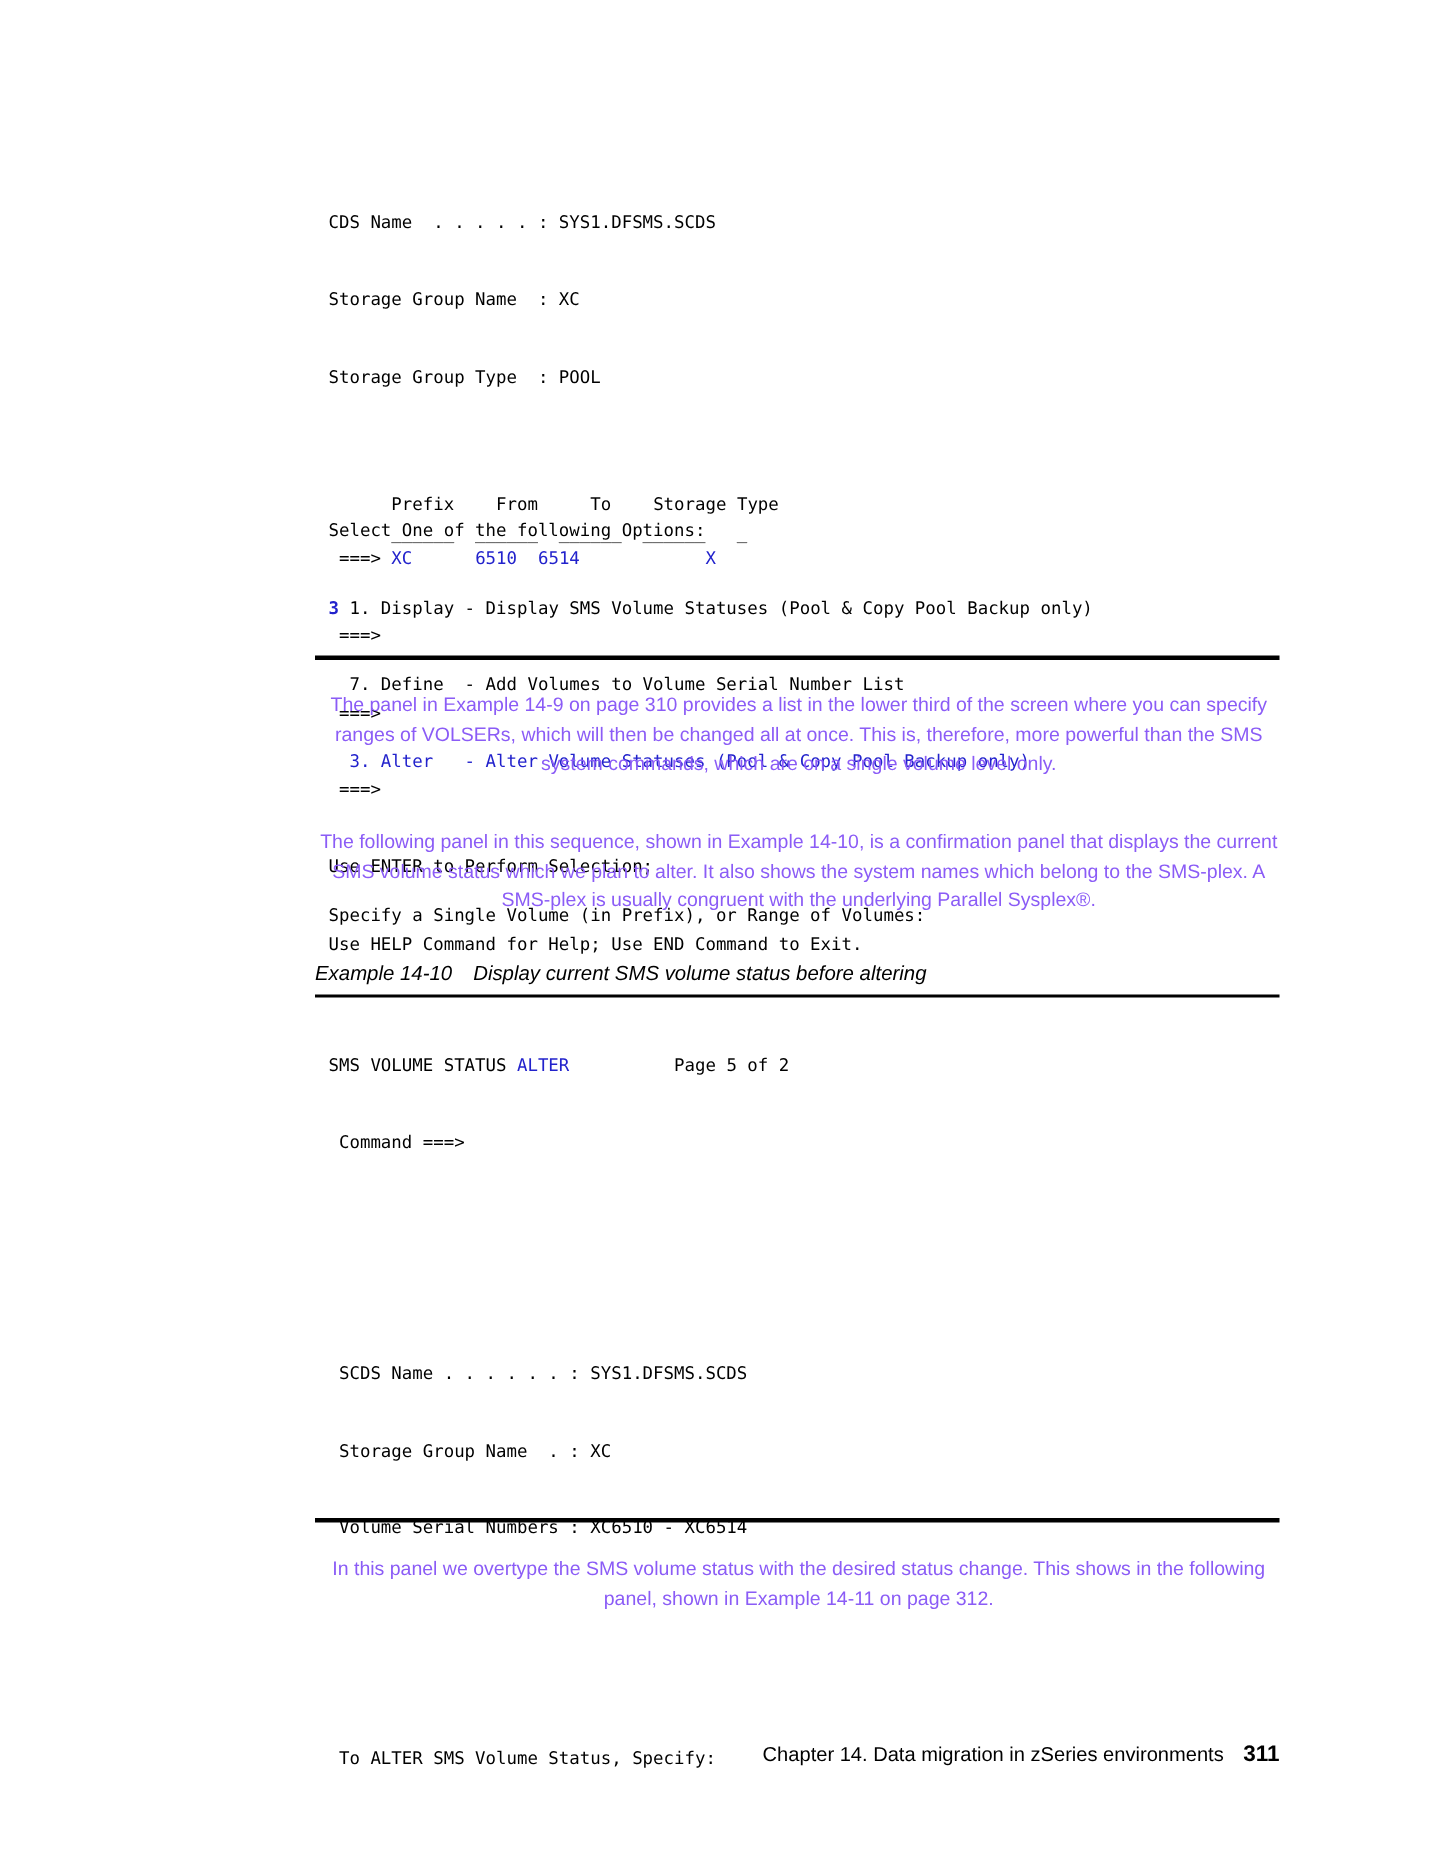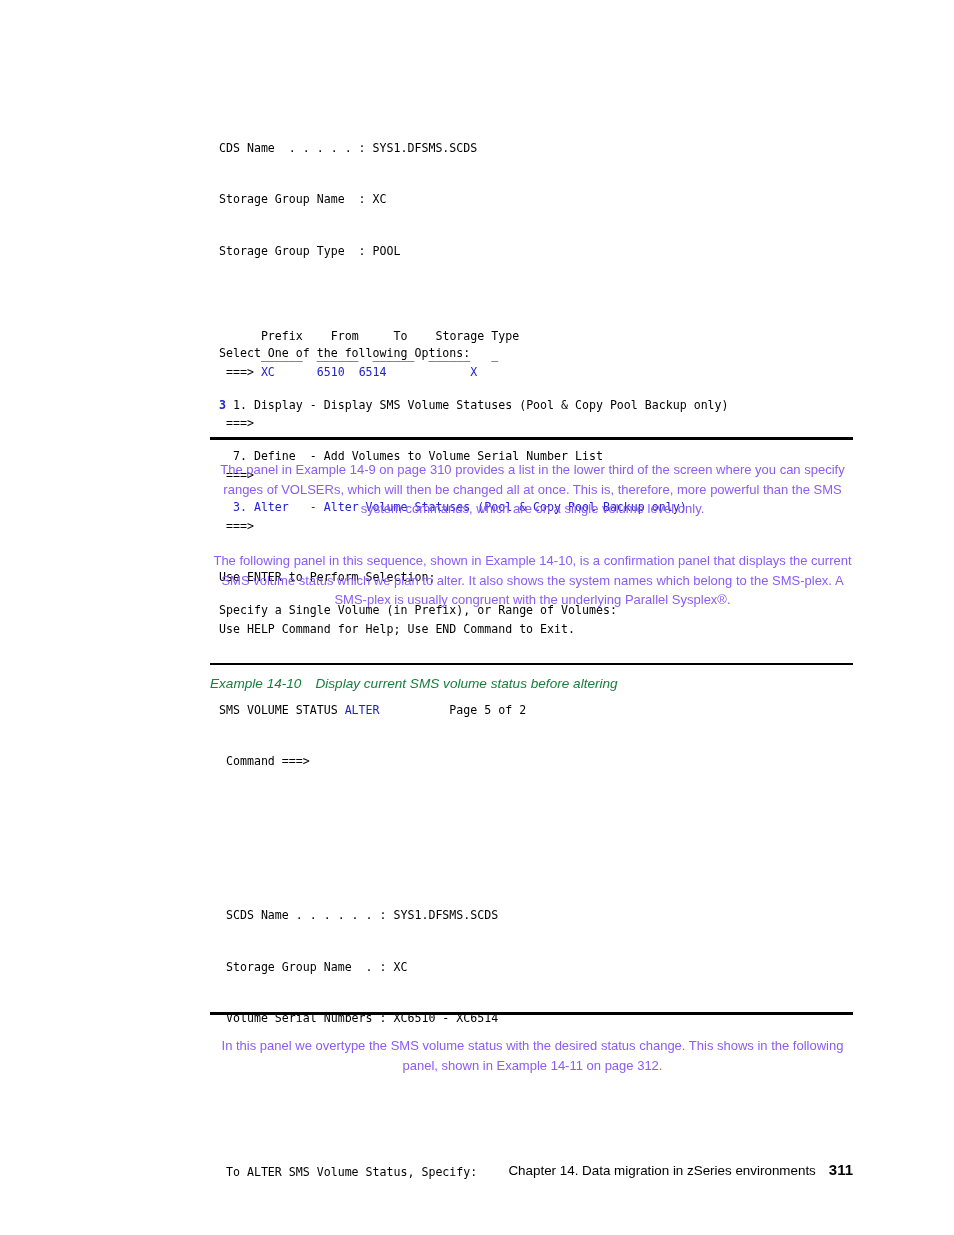--- a/index.html
+++ b/index.html
@@ -61,23 +61,22 @@
   }
 
   
   .caption {
     position: absolute;
     left: 210px;
     width: 645px;
     font-family: "Liberation Sans", sans-serif;
     font-size: 13.6px;
     font-style: italic;
-    color: #15803d;
+    color: #000000;
     white-space: pre;
-    margin-top: 35px;
   }
   .caption .cap-label { font-style: italic; }
   .caption .cap-gap { display: inline-block; width: 14px; }
 
   
   .footer {
     position: absolute;
     left: 210px;
     width: 643px;
     bottom: 0;

